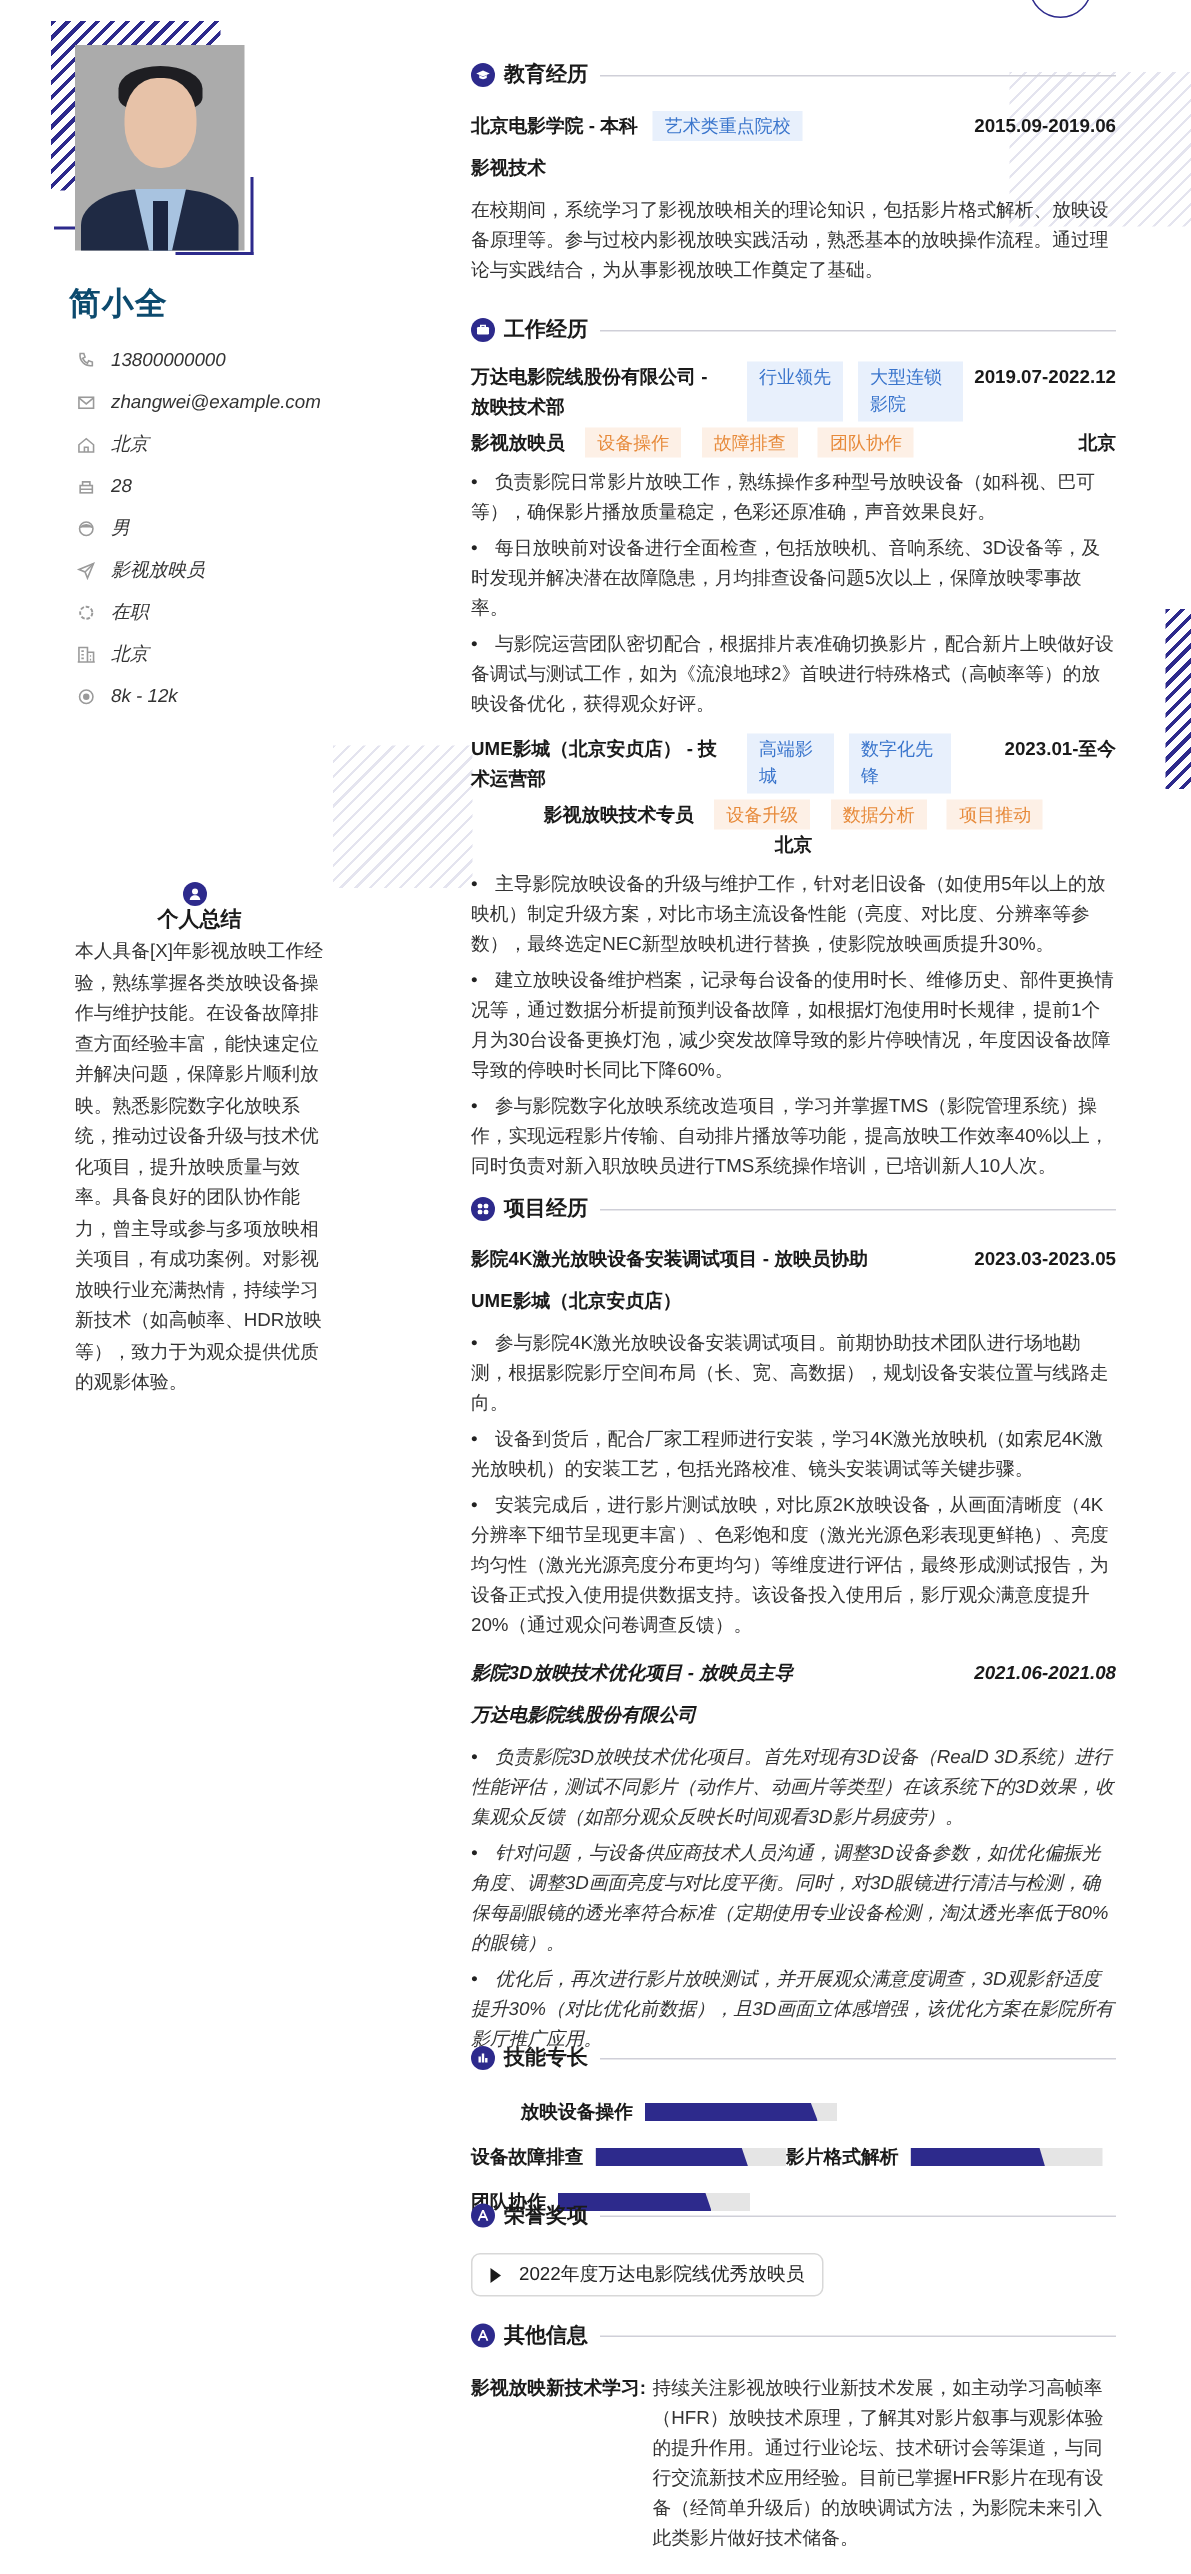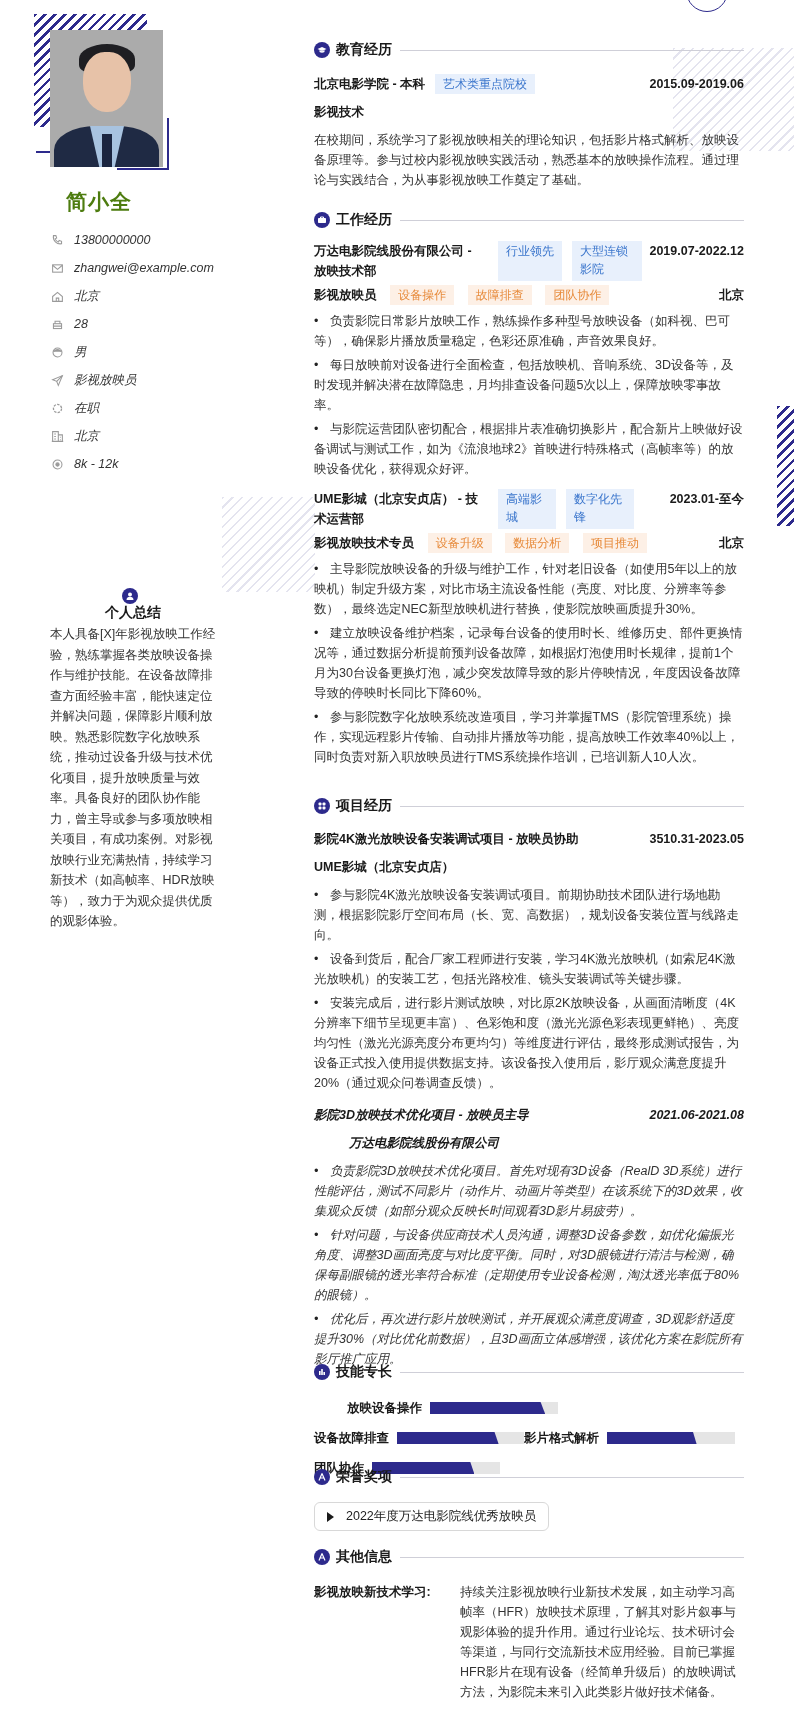--- a/index.html
+++ b/index.html
@@ -12,21 +12,21 @@
   .deco-top-circle { position: absolute; left: 686px; top: -30px; width: 42px; height: 42px; border: 1.5px solid #2d2a8c; border-radius: 50%; }
   .photo-bracket { position: absolute; left: 117px; top: 118px; width: 52px; height: 52px; border-right: 2px solid #2d2a8c; border-bottom: 2px solid #2d2a8c; }
   .photo-line { position: absolute; left: 36px; top: 151px; width: 20px; height: 2px; background: #2d2a8c; }
   .photo { position: absolute; left: 50px; top: 30px; width: 113px; height: 137px; background: #ababab; overflow: hidden; }
   .photo .head { position: absolute; left: 33px; top: 22px; width: 48px; height: 60px; border-radius: 45% 45% 48% 48%; background: #e7c2a8; }
   .photo .hair { position: absolute; left: 29px; top: 14px; width: 56px; height: 30px; border-radius: 50% 50% 30% 30%; background: #1e1e22; }
   .photo .body { position: absolute; left: 4px; top: 96px; width: 105px; height: 60px; border-radius: 40% 40% 0 0; background: #1f2a44; }
   .photo .shirt { position: absolute; left: 40px; top: 96px; width: 34px; height: 45px; background: #a8c3e0; clip-path: polygon(0 0,100% 0,70% 100%,30% 100%); }
   .photo .tie { position: absolute; left: 52px; top: 104px; width: 10px; height: 36px; background: #1b2540; }
 
-  .name { position: absolute; left: 66px; top: 188px; font-size: 21px; font-weight: bold; color: #4d7c0f; letter-spacing: 1px; font-family: Liberation Mono, monospace; }
+  .name { position: absolute; left: 46px; top: 188px; font-size: 21px; font-weight: bold; color: #0c4a6e; letter-spacing: 1px; font-family: Liberation Mono, monospace; }
   .info-list { position: absolute; left: 50px; top: 226px; }
   .info-item { display: flex; align-items: center; height: 28px; }
   .info-icon { width: 14px; height: 14px; margin-right: 10px; color: #9a9a9a; display: flex; align-items: center; justify-content: center; }
   .info-icon svg { width: 13px; height: 13px; }
   .info-text { font-size: 12.5px; color: #333; font-style: italic; }
 
   .summary-head { position: absolute; left: 50px; top: 588px; width: 166px; display: flex; align-items: center; flex-direction: column; }
   .summary-text { position: absolute; left: 50px; top: 624px; width: 166px; font-size: 12.5px; line-height: 20.5px; color: #333; text-align: left; }
 
   
@@ -234,21 +234,21 @@
 
   <div style="margin-top:10px;">
     <div class="row">
       <div style="display:flex;">
         <span class="entry-title" style="width:172px;">UME影城（北京安贞店） - 技术运营部</span>
         <span class="tag-blue" style="width:58px;margin-left:12px;">高端影城</span>
         <span class="tag-blue" style="width:68px;">数字化先锋</span>
       </div>
       <span class="entry-date">2023.01-至今</span>
     </div>
-    <div class="row" style="margin-top:4px;align-items:center;">
+    <div class="row" style="margin-top:4px;align-items:center;flex-direction:column;">
       <div>
         <span class="sub-title">影视放映技术专员</span>
         <span class="tag-orange">设备升级</span>
         <span class="tag-orange">数据分析</span>
         <span class="tag-orange">项目推动</span>
       </div>
       <span class="sub-title">北京</span>
     </div>
     <ul class="bullets" style="margin-top:6px;">
       <li>主导影院放映设备的升级与维护工作，针对老旧设备（如使用5年以上的放映机）制定升级方案，对比市场主流设备性能（亮度、对比度、分辨率等参数），最终选定NEC新型放映机进行替换，使影院放映画质提升30%。</li>
@@ -268,36 +268,36 @@
           <rect x="5.5" y="5.5" width="3" height="3" rx="1"></rect>
         </svg>
     </span>
     <span class="sec-title">项目经历</span>
     <span class="sec-line"></span>
   </div>
 
   <div style="margin-top:12px;">
     <div class="row">
       <span class="entry-title">影院4K激光放映设备安装调试项目 - 放映员协助</span>
-      <span class="entry-date">3510.31-2023.05</span>
+      <span class="entry-date">2023.03-2023.05</span>
     </div>
     <div class="sub-title" style="margin-top:8px;">UME影城（北京安贞店）</div>
     <ul class="bullets" style="margin-top:8px;">
       <li>参与影院4K激光放映设备安装调试项目。前期协助技术团队进行场地勘测，根据影院影厅空间布局（长、宽、高数据），规划设备安装位置与线路走向。</li>
       <li>设备到货后，配合厂家工程师进行安装，学习4K激光放映机（如索尼4K激光放映机）的安装工艺，包括光路校准、镜头安装调试等关键步骤。</li>
       <li>安装完成后，进行影片测试放映，对比原2K放映设备，从画面清晰度（4K分辨率下细节呈现更丰富）、色彩饱和度（激光光源色彩表现更鲜艳）、亮度均匀性（激光光源亮度分布更均匀）等维度进行评估，最终形成测试报告，为设备正式投入使用提供数据支持。该设备投入使用后，影厅观众满意度提升20%（通过观众问卷调查反馈）。</li>
     </ul>
   </div>
 
   <div style="margin-top:12px;font-style:italic;">
     <div class="row">
       <span class="entry-title">影院3D放映技术优化项目 - 放映员主导</span>
       <span class="entry-date">2021.06-2021.08</span>
     </div>
-    <div class="sub-title" style="margin-top:8px;margin-left:35px;">万达电影院线股份有限公司</div>
+    <div class="sub-title" style="margin-top:8px;">万达电影院线股份有限公司</div>
     <ul class="bullets" style="margin-top:8px;">
       <li>负责影院3D放映技术优化项目。首先对现有3D设备（RealD 3D系统）进行性能评估，测试不同影片（动作片、动画片等类型）在该系统下的3D效果，收集观众反馈（如部分观众反映长时间观看3D影片易疲劳）。</li>
       <li>针对问题，与设备供应商技术人员沟通，调整3D设备参数，如优化偏振光角度、调整3D画面亮度与对比度平衡。同时，对3D眼镜进行清洁与检测，确保每副眼镜的透光率符合标准（定期使用专业设备检测，淘汰透光率低于80%的眼镜）。</li>
       <li>优化后，再次进行影片放映测试，并开展观众满意度调查，3D观影舒适度提升30%（对比优化前数据），且3D画面立体感增强，该优化方案在影院所有影厅推广应用。</li>
     </ul>
   </div>
 </div>
 
 <div class="section" style="top:1361px;">
   <div class="sec-head">
@@ -360,17 +360,17 @@
 <div class="section" style="top:1546px;">
   <div class="sec-head">
     <span class="sec-icon">
       <svg viewBox="0 0 10 10" fill="none" stroke="#fff" stroke-width="1.2">
           <path d="M5 1.5L2 8.5M5 1.5l3 7M3.2 6h3.6"></path>
         </svg>
     </span>
     <span class="sec-title">其他信息</span>
     <span class="sec-line"></span>
   </div>
-  <div class="other-row" style="margin-top:14px;gap:25px;">
+  <div class="other-row" style="margin-top:14px;">
     <span class="other-label">影视放映新技术学习:</span>
     <span class="other-text">持续关注影视放映行业新技术发展，如主动学习高帧率（HFR）放映技术原理，了解其对影片叙事与观影体验的提升作用。通过行业论坛、技术研讨会等渠道，与同行交流新技术应用经验。目前已掌握HFR影片在现有设备（经简单升级后）的放映调试方法，为影院未来引入此类影片做好技术储备。</span>
   </div>
 </div>
 
 </body></html>

